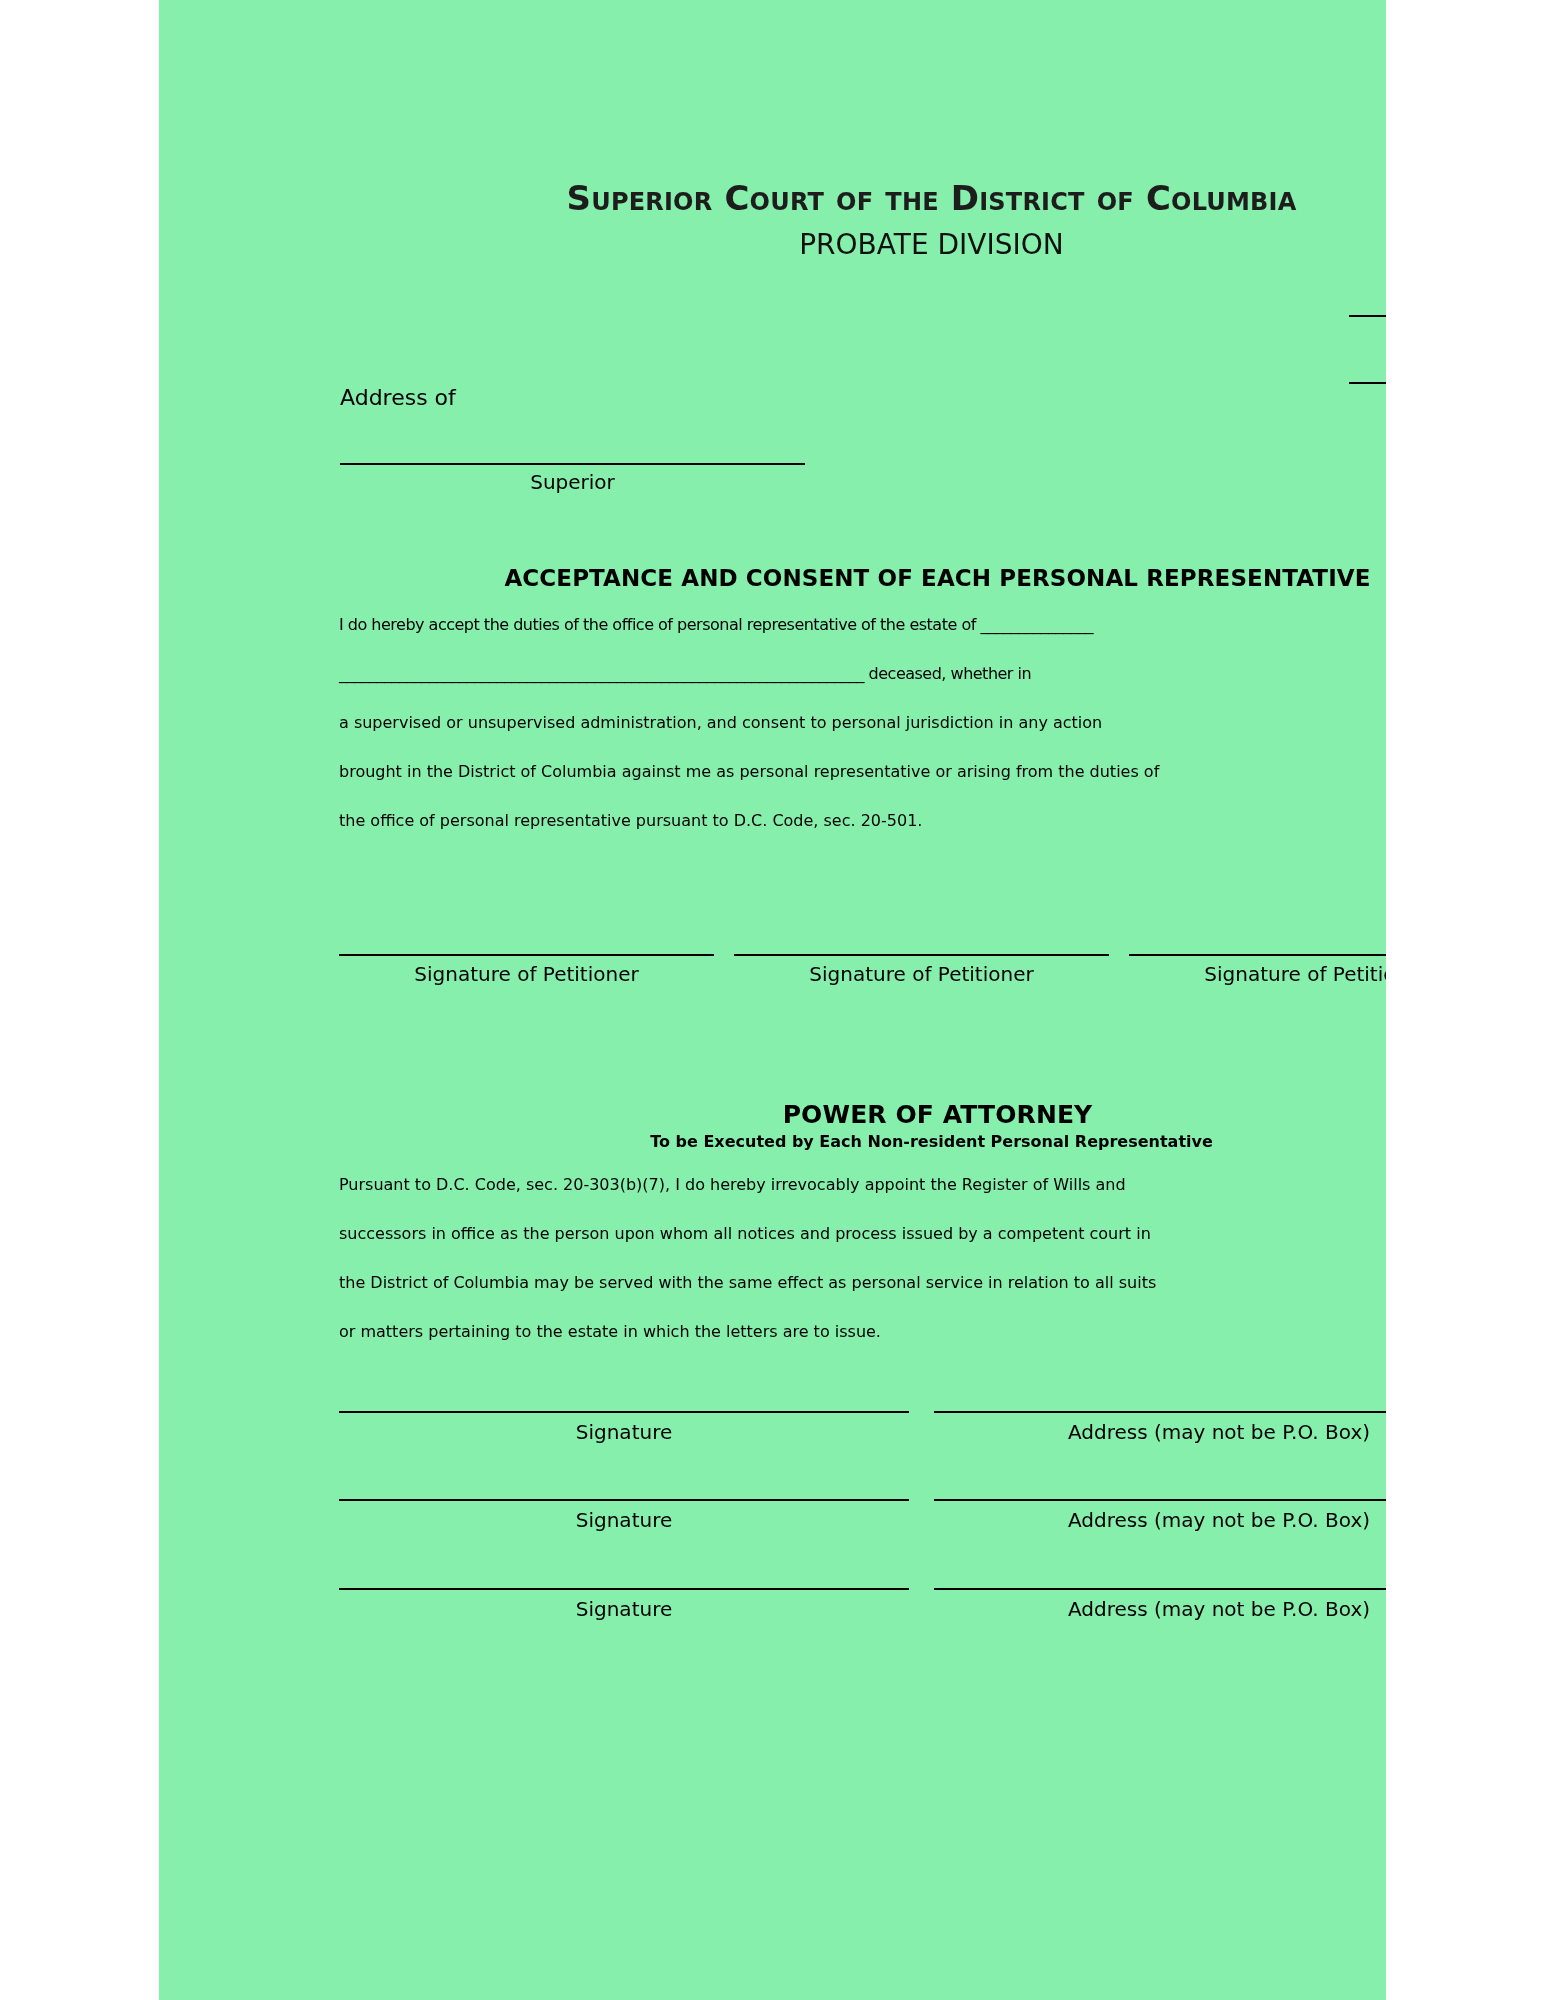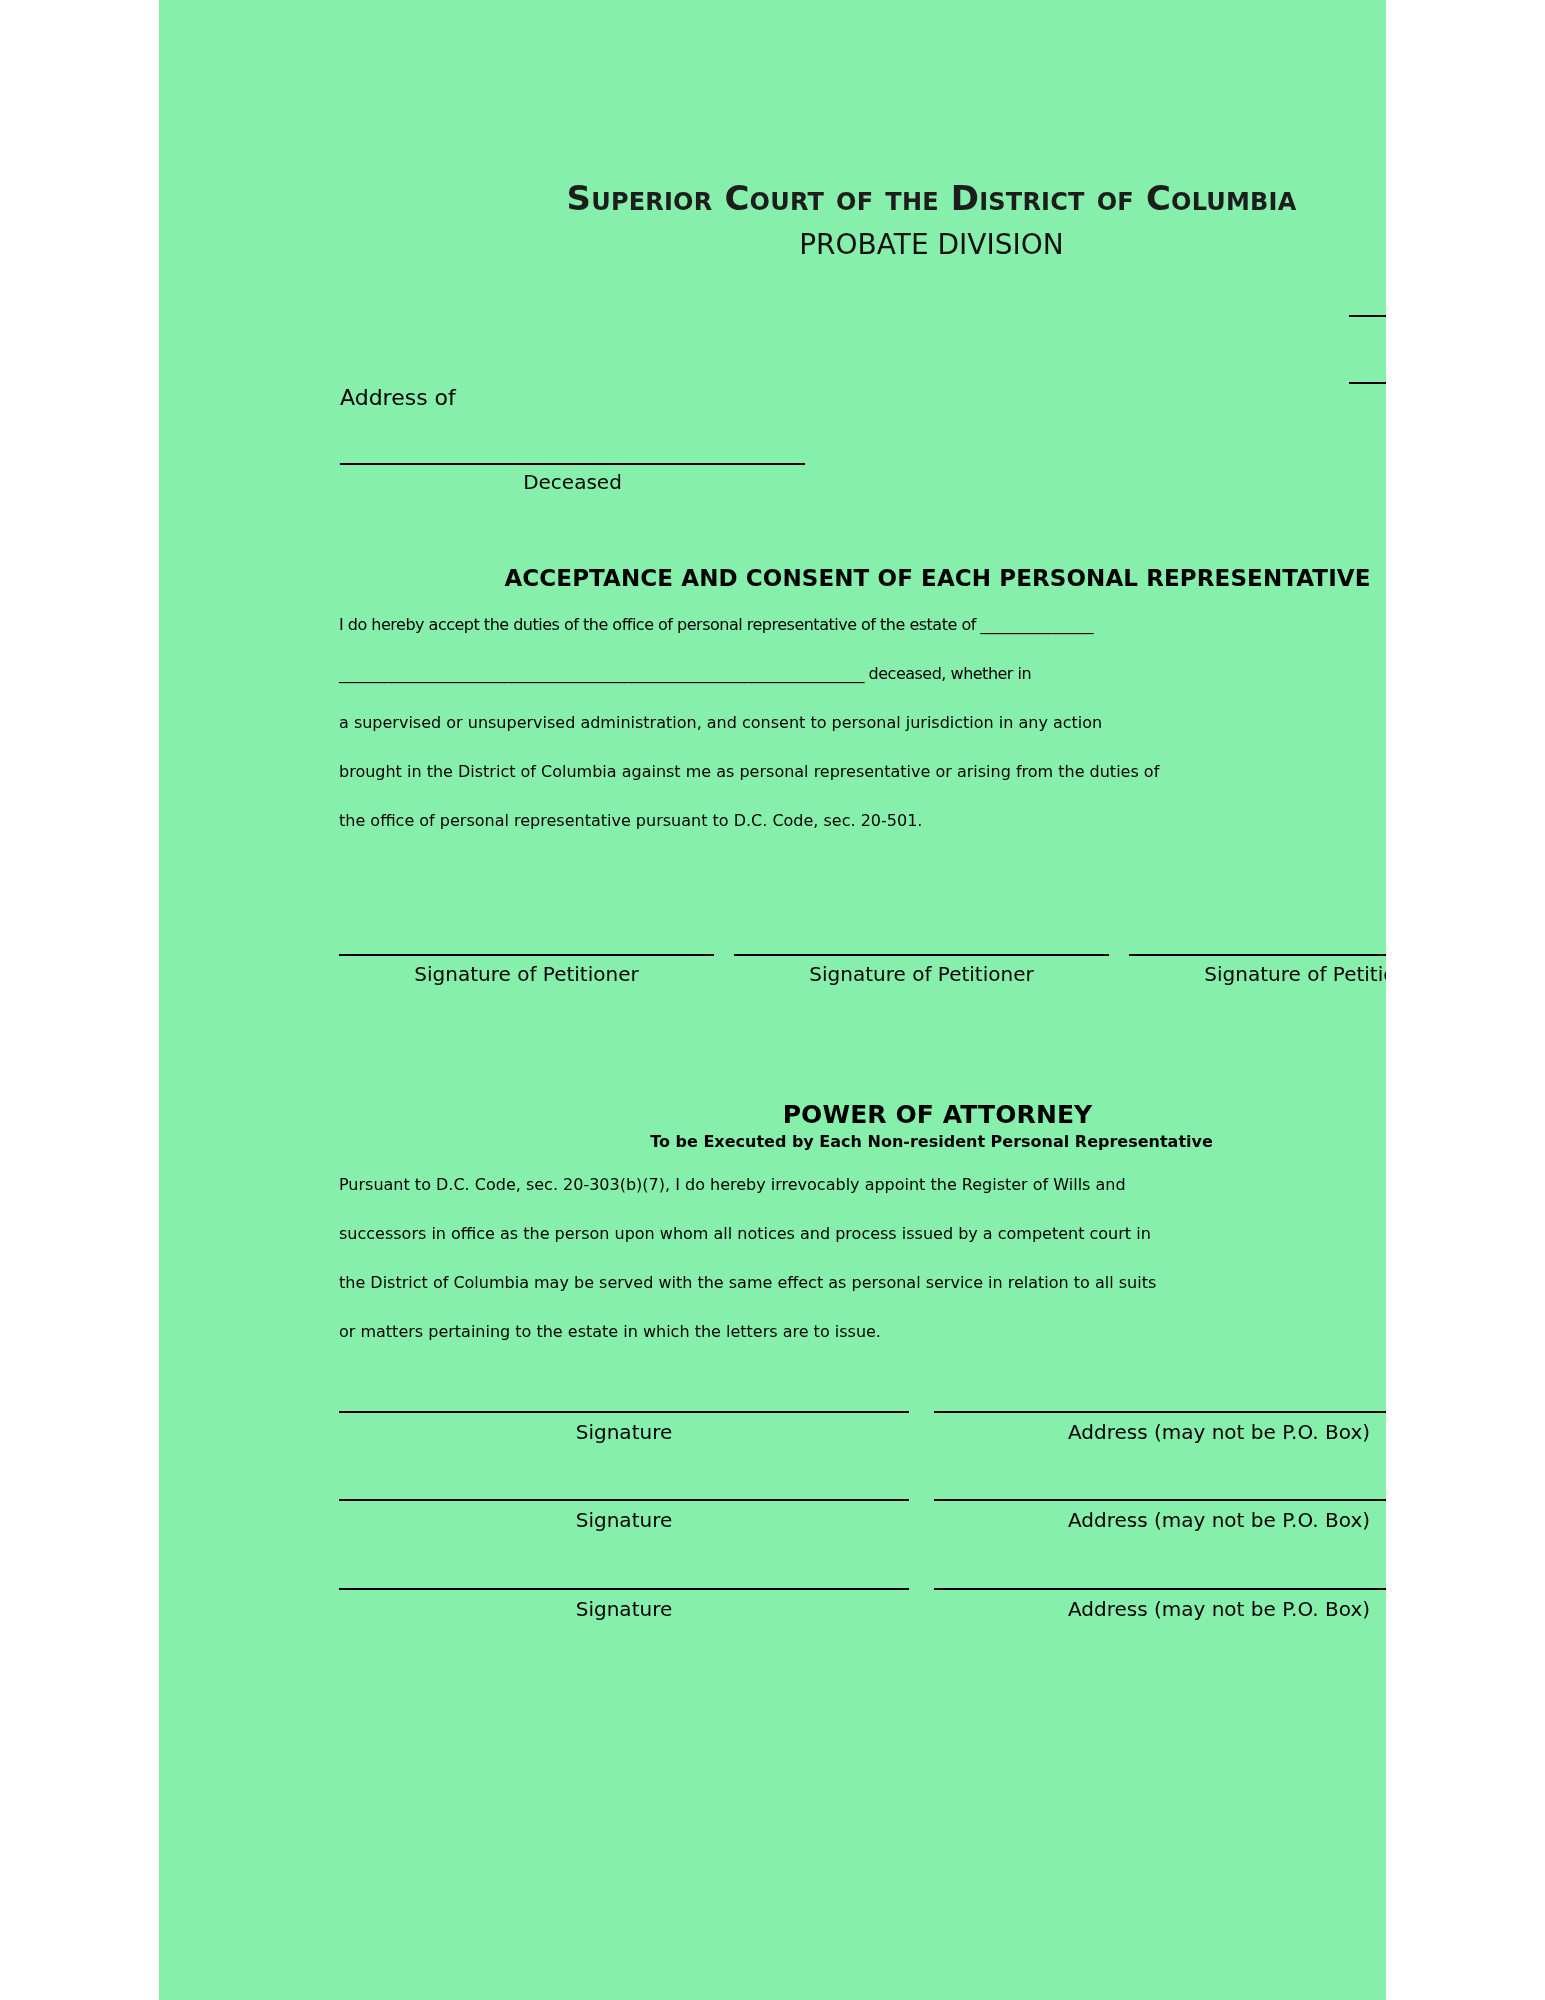--- a/index.html
+++ b/index.html
@@ -188,21 +188,21 @@
   <div class="adm-row">
     <span class="adm-blank"></span>
     <span class="adm-label">ADM</span>
     <span class="adm-blank"></span>
   </div>
 
   <div class="estate-of">Address of</div>
 
   <div class="deceased-line"></div>
 
-  <div class="deceased-label">Deceased</div>
+  <div class="deceased-label">Superior</div>
 
   <div class="section-heading" id="acceptance-heading">ACCEPTANCE AND CONSENT OF EACH PERSONAL REPRESENTATIVE</div>
 
   <div class="body-block" id="acceptance-body">
     <p class="fill">I do hereby accept the duties of the office of personal representative of the estate of _______________</p>
     <p class="fill">______________________________________________________________________ deceased, whether in</p>
     <p>a supervised or unsupervised administration, and consent to personal jurisdiction in any action</p>
     <p>brought in the District of Columbia against me as personal representative or arising from the duties of</p>
     <p>the office of personal representative pursuant to D.C. Code, sec. 20-501.</p>
   </div>

